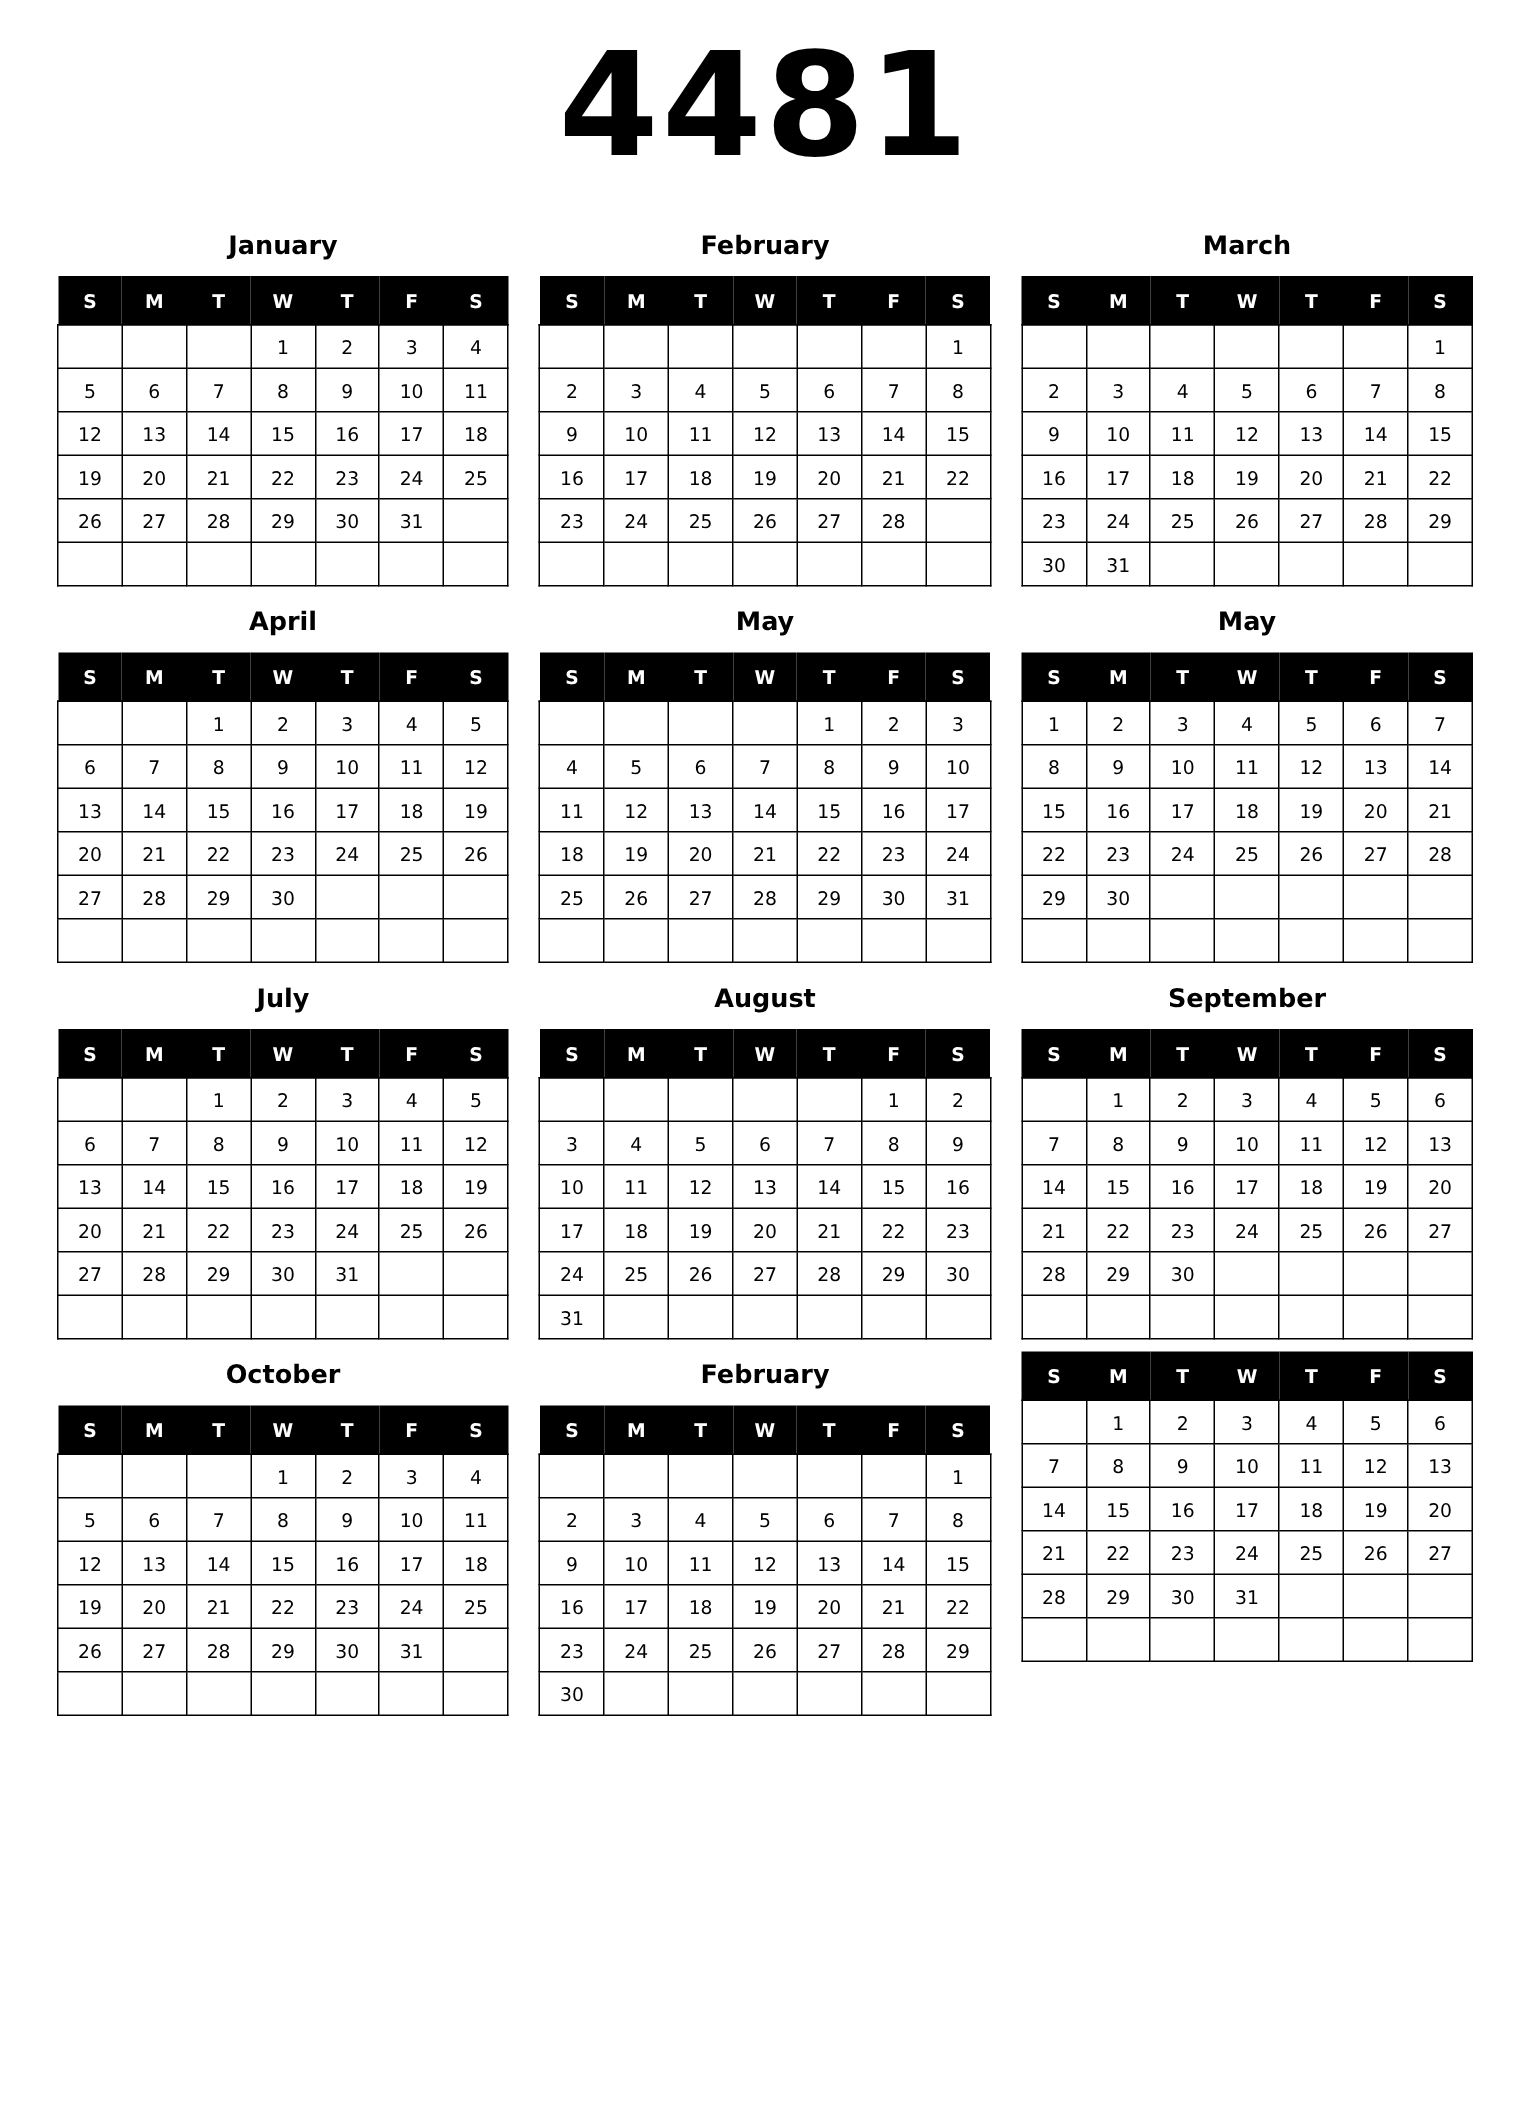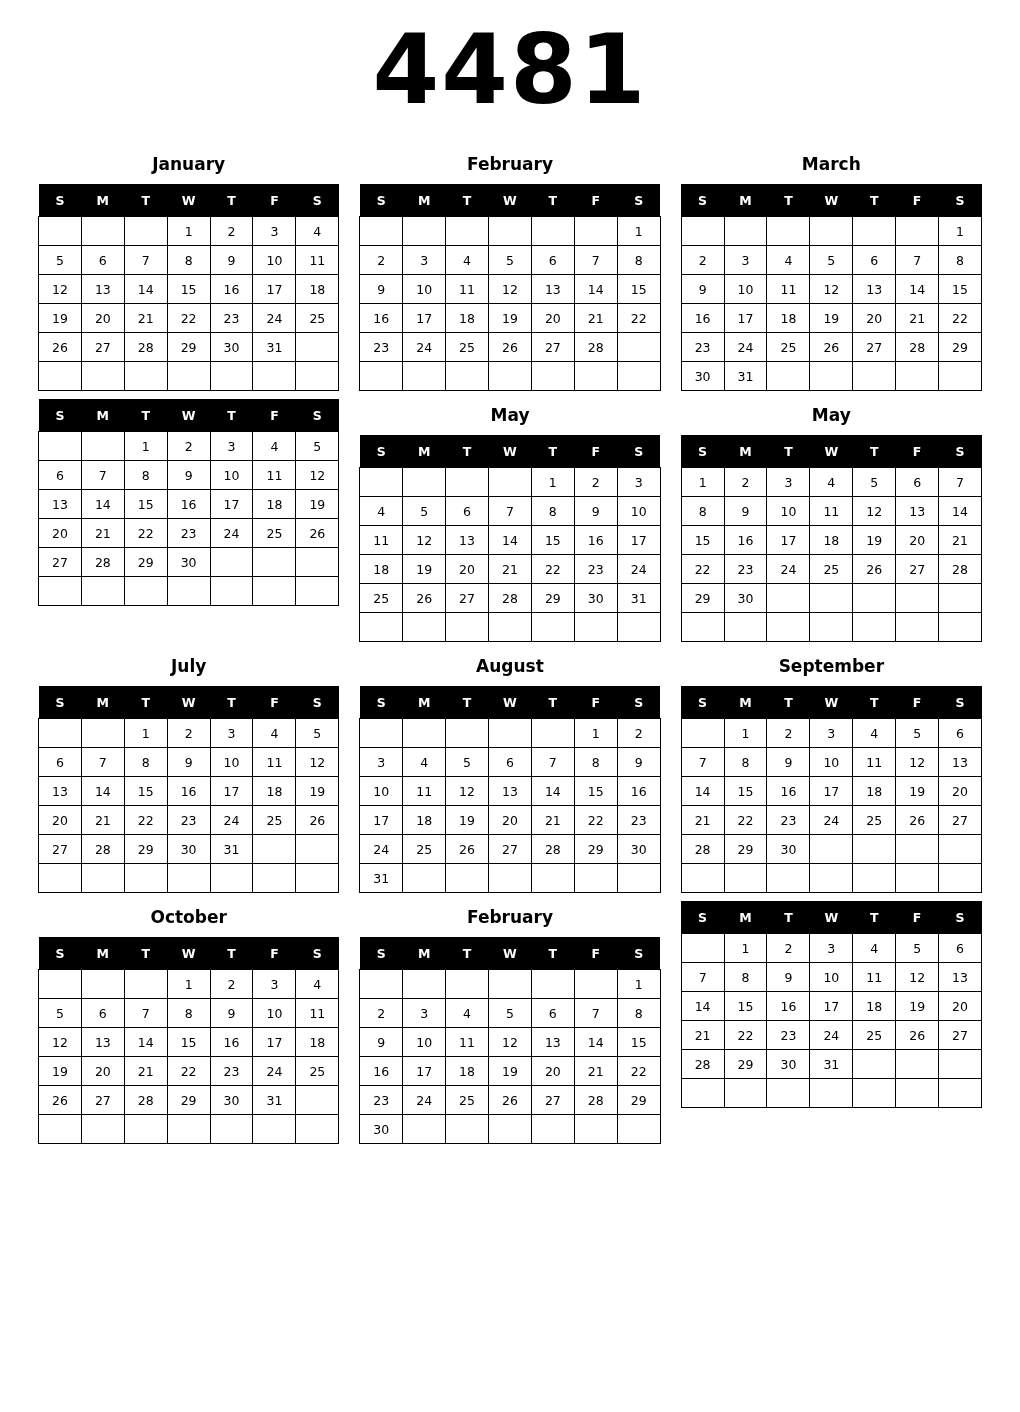--- a/index.html
+++ b/index.html
@@ -292,20 +292,21 @@
               <td class="empty"></td>
               <td class="empty"></td>
               <td class="empty"></td>
               <td class="empty"></td>
               <td class="empty"></td>
             </tr>
           </tbody>
         </table>
       </div>
       <div class="month">
+        <div class="month-name">April</div>
         <table class="cal">
           <thead>
             <tr>
               <th>S</th>
               <th>M</th>
               <th>T</th>
               <th>W</th>
               <th>T</th>
               <th>F</th>
               <th>S</th>

